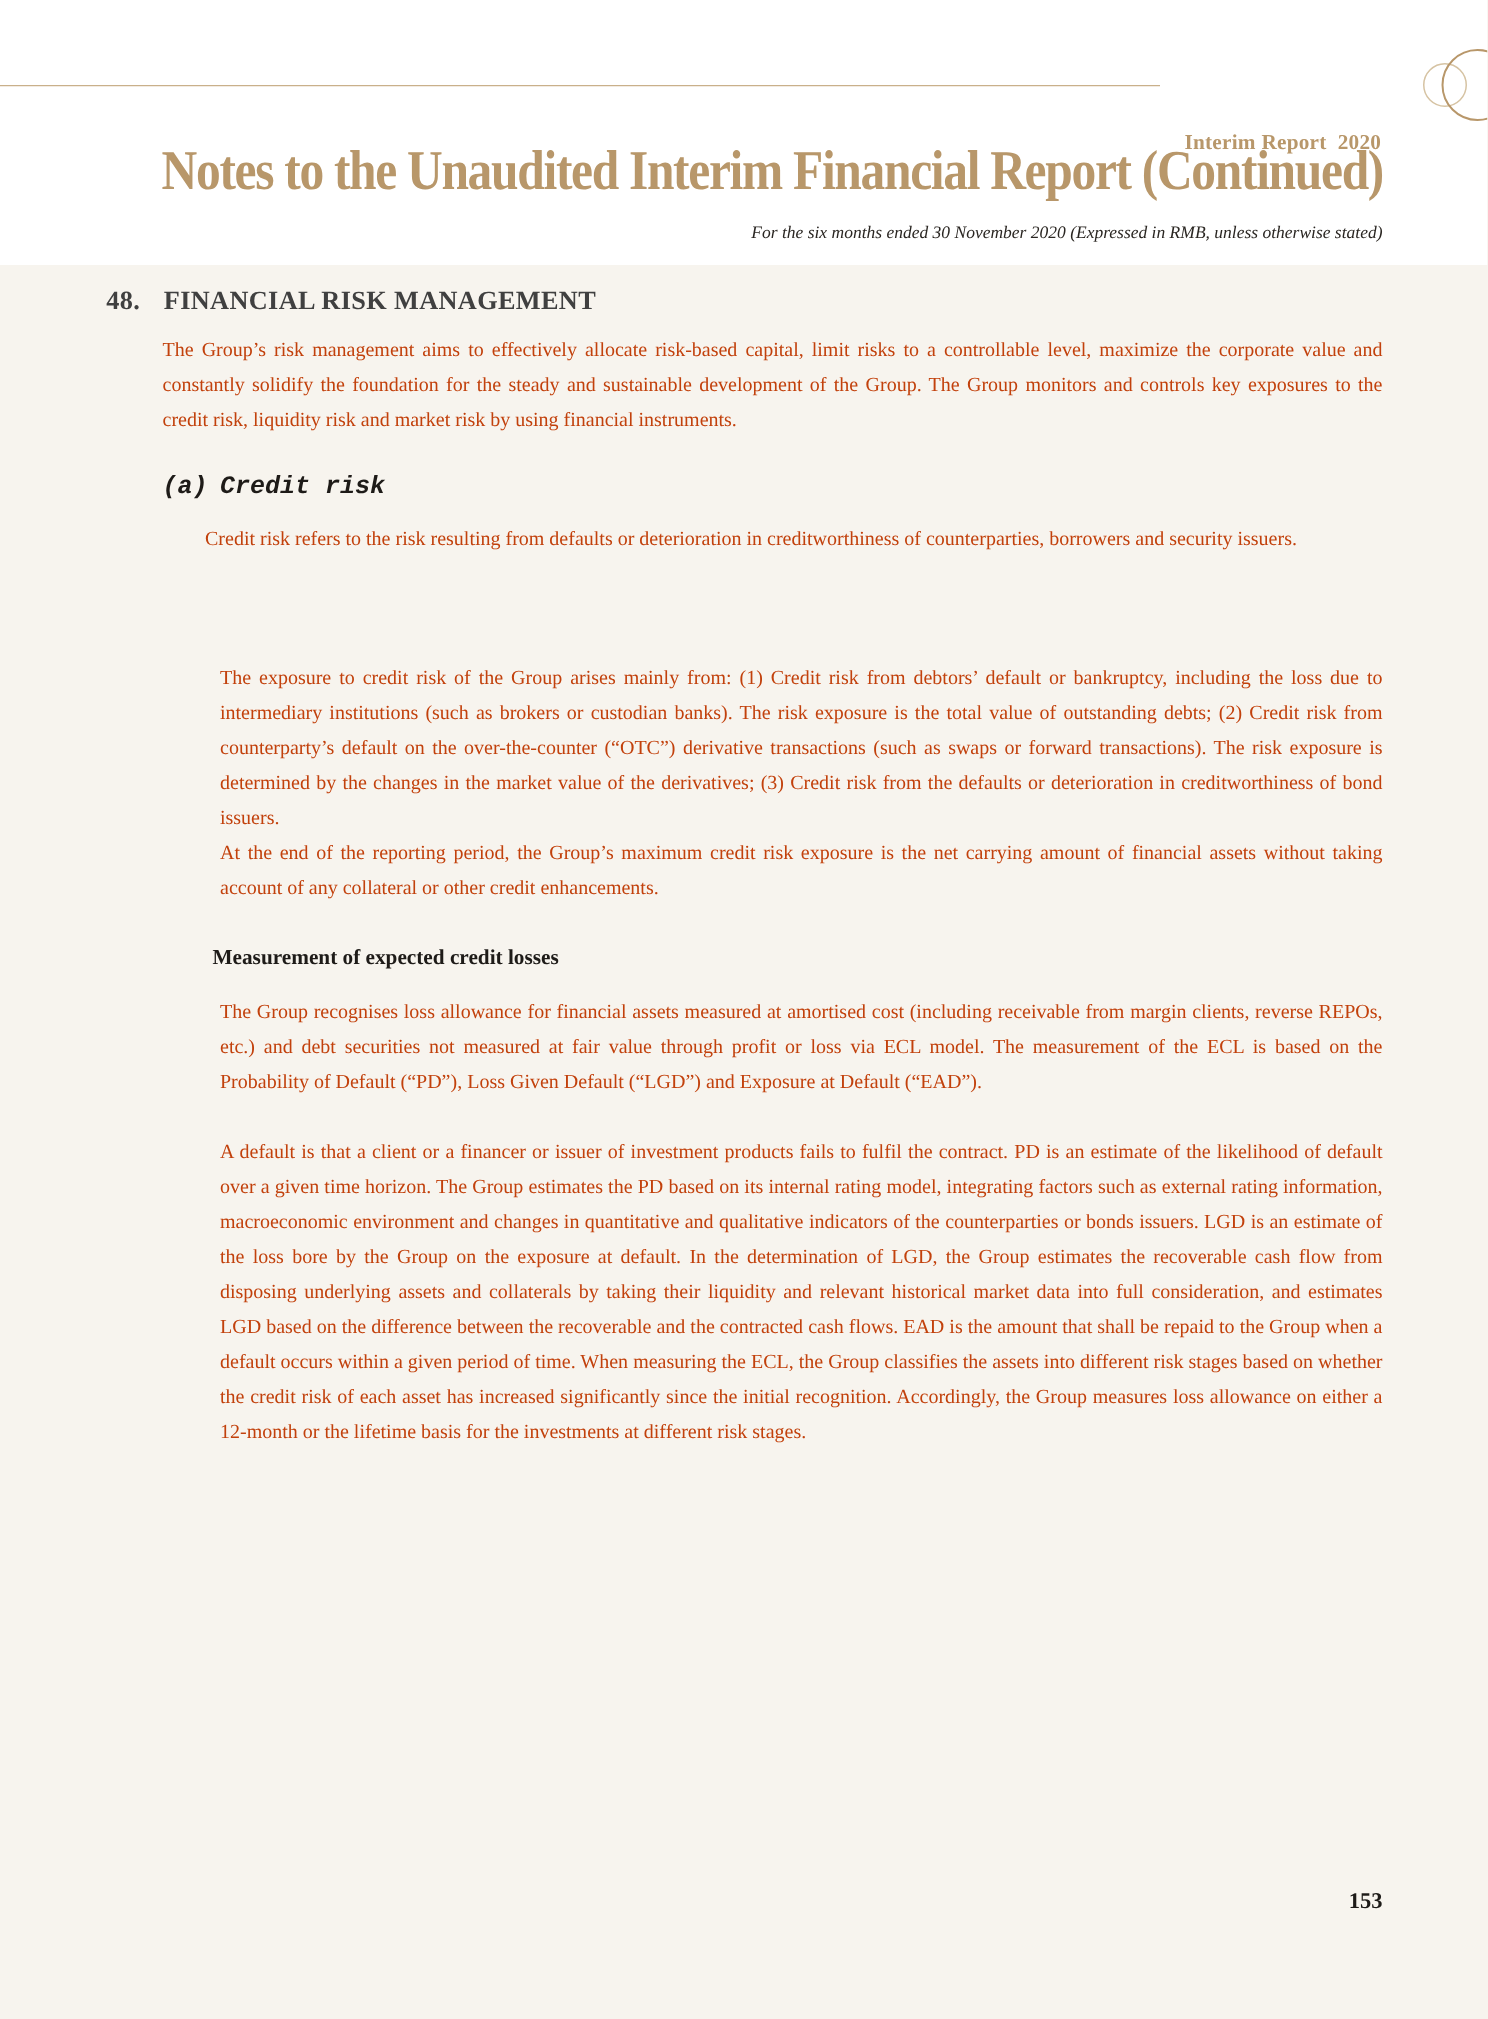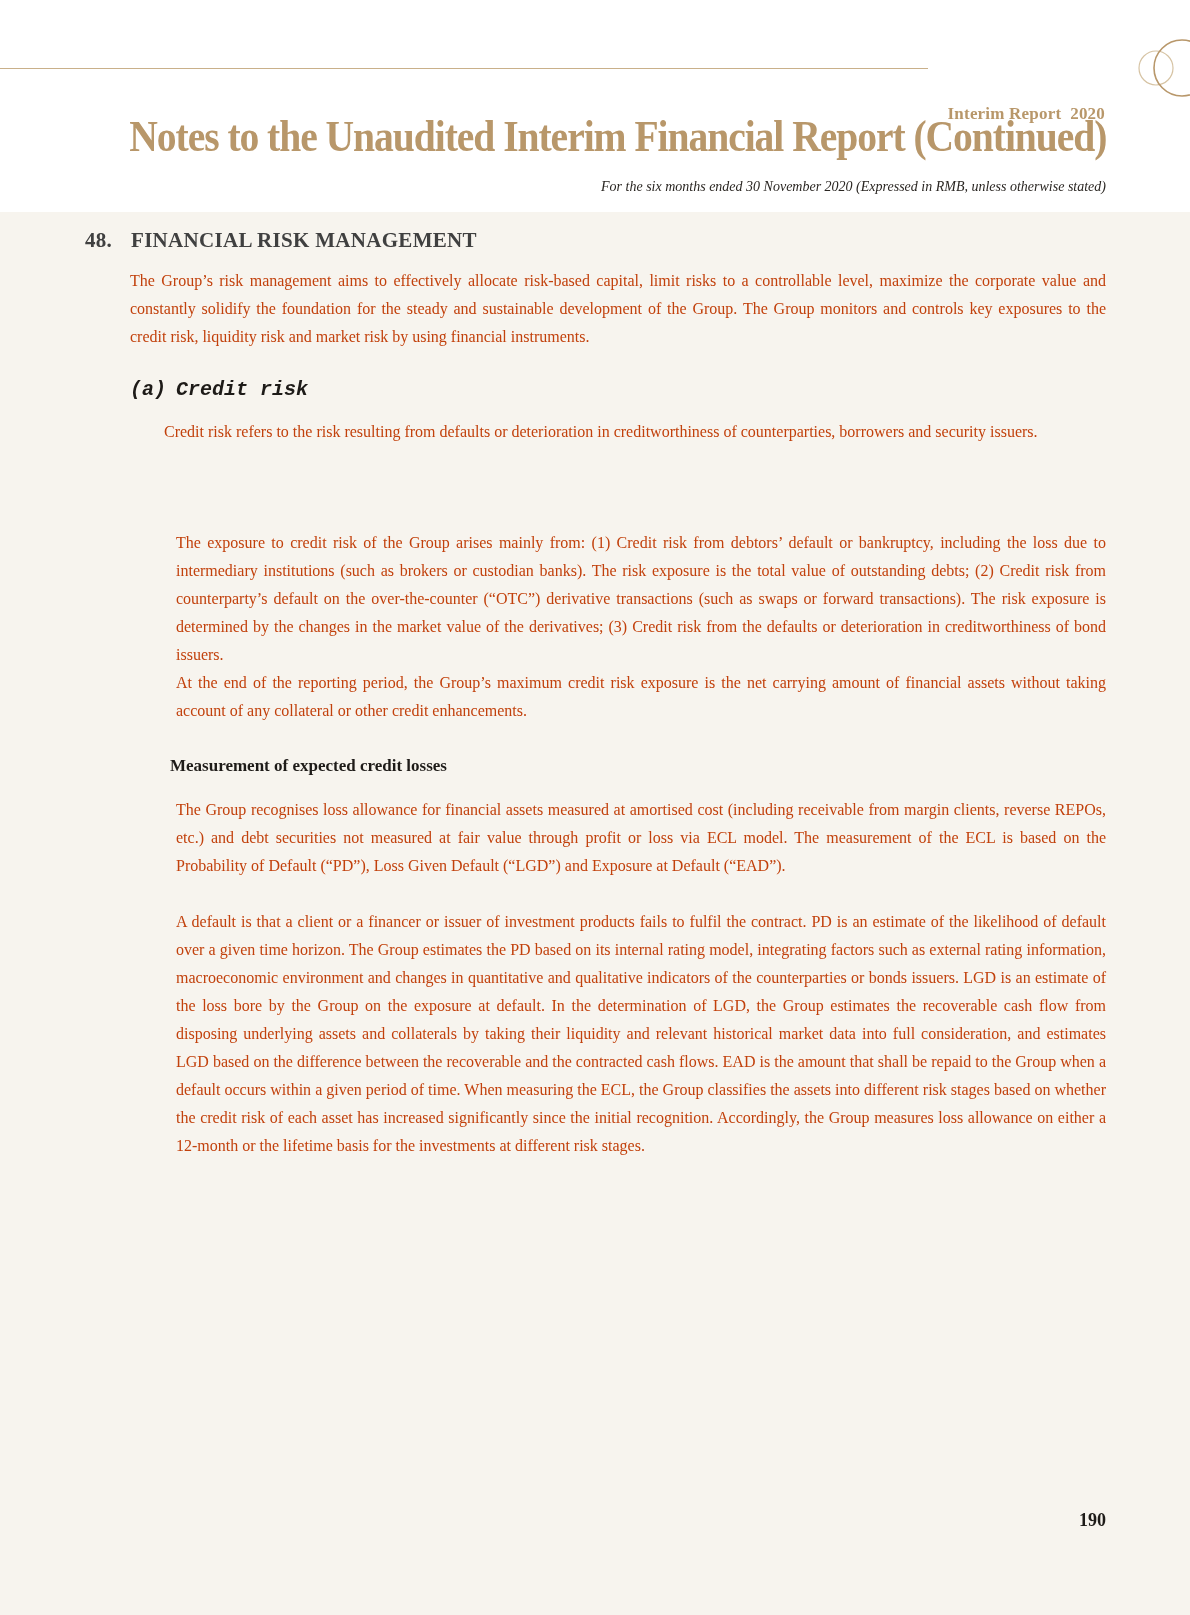--- a/index.html
+++ b/index.html
@@ -88,13 +88,13 @@
 </div>
 
 <div class="para p-a1">Credit risk refers to the risk resulting from defaults or deterioration in creditworthiness of counterparties, borrowers and security issuers.</div>
 <div class="para p-a2">The exposure to credit risk of the Group arises mainly from: (1) Credit risk from debtors’ default or bankruptcy, including the loss due to intermediary institutions (such as brokers or custodian banks). The risk exposure is the total value of outstanding debts; (2) Credit risk from counterparty’s default on the over-the-counter (“OTC”) derivative transactions (such as swaps or forward transactions). The risk exposure is determined by the changes in the market value of the derivatives; (3) Credit risk from the defaults or deterioration in creditworthiness of bond issuers.</div>
 <div class="para p-a3">At the end of the reporting period, the Group’s maximum credit risk exposure is the net carrying amount of financial assets without taking account of any collateral or other credit enhancements.</div>
 
 <div class="m-head">Measurement of expected credit losses</div>
 <div class="para p-m1">The Group recognises loss allowance for financial assets measured at amortised cost (including receivable from margin clients, reverse REPOs, etc.) and debt securities not measured at fair value through profit or loss via ECL model. The measurement of the ECL is based on the Probability of Default (“PD”), Loss Given Default (“LGD”) and Exposure at Default (“EAD”).</div>
 <div class="para p-m2">A default is that a client or a financer or issuer of investment products fails to fulfil the contract. PD is an estimate of the likelihood of default over a given time horizon. The Group estimates the PD based on its internal rating model, integrating factors such as external rating information, macroeconomic environment and changes in quantitative and qualitative indicators of the counterparties or bonds issuers. LGD is an estimate of the loss bore by the Group on the exposure at default. In the determination of LGD, the Group estimates the recoverable cash flow from disposing underlying assets and collaterals by taking their liquidity and relevant historical market data into full consideration, and estimates LGD based on the difference between the recoverable and the contracted cash flows. EAD is the amount that shall be repaid to the Group when a default occurs within a given period of time. When measuring the ECL, the Group classifies the assets into different risk stages based on whether the credit risk of each asset has increased significantly since the initial recognition. Accordingly, the Group measures loss allowance on either a 12-month or the lifetime basis for the investments at different risk stages.</div>
 
-<div class="page-num">190</div>
+<div class="page-num">153</div>
 
 </body></html>

